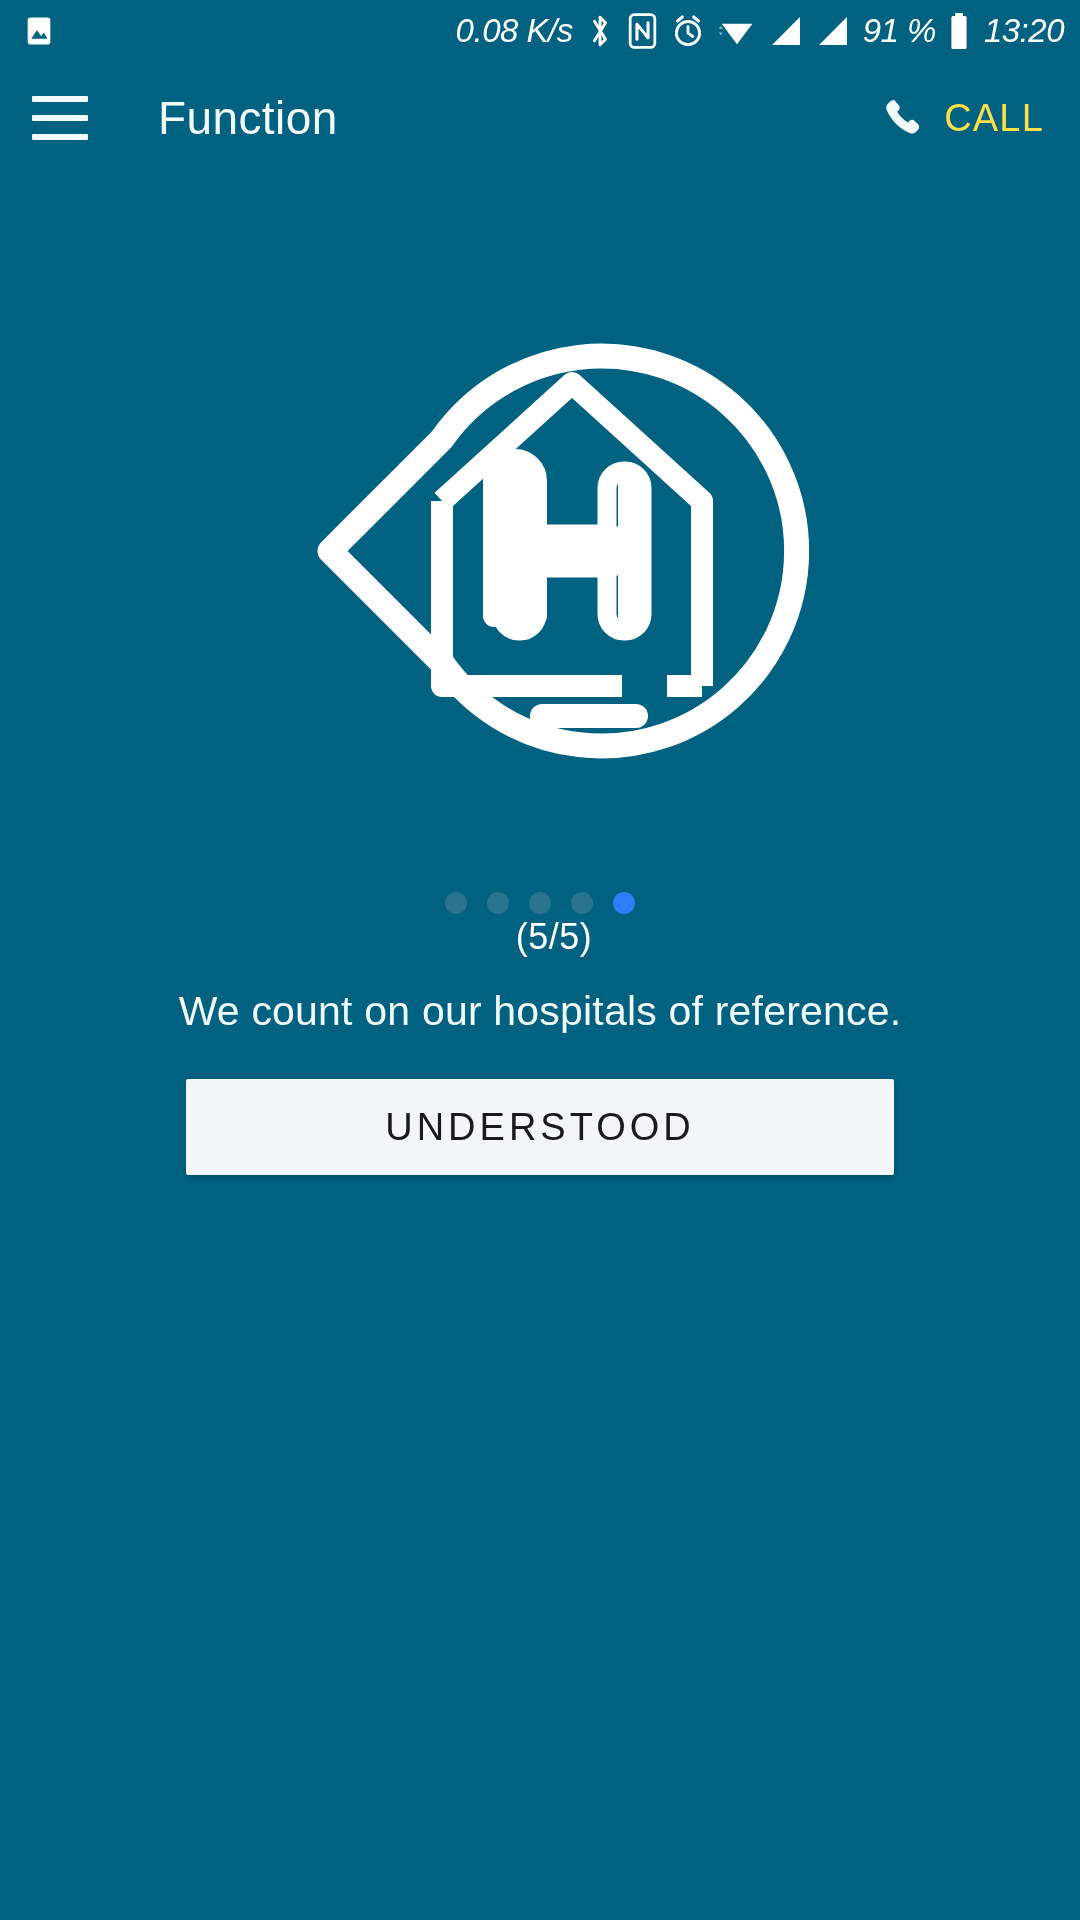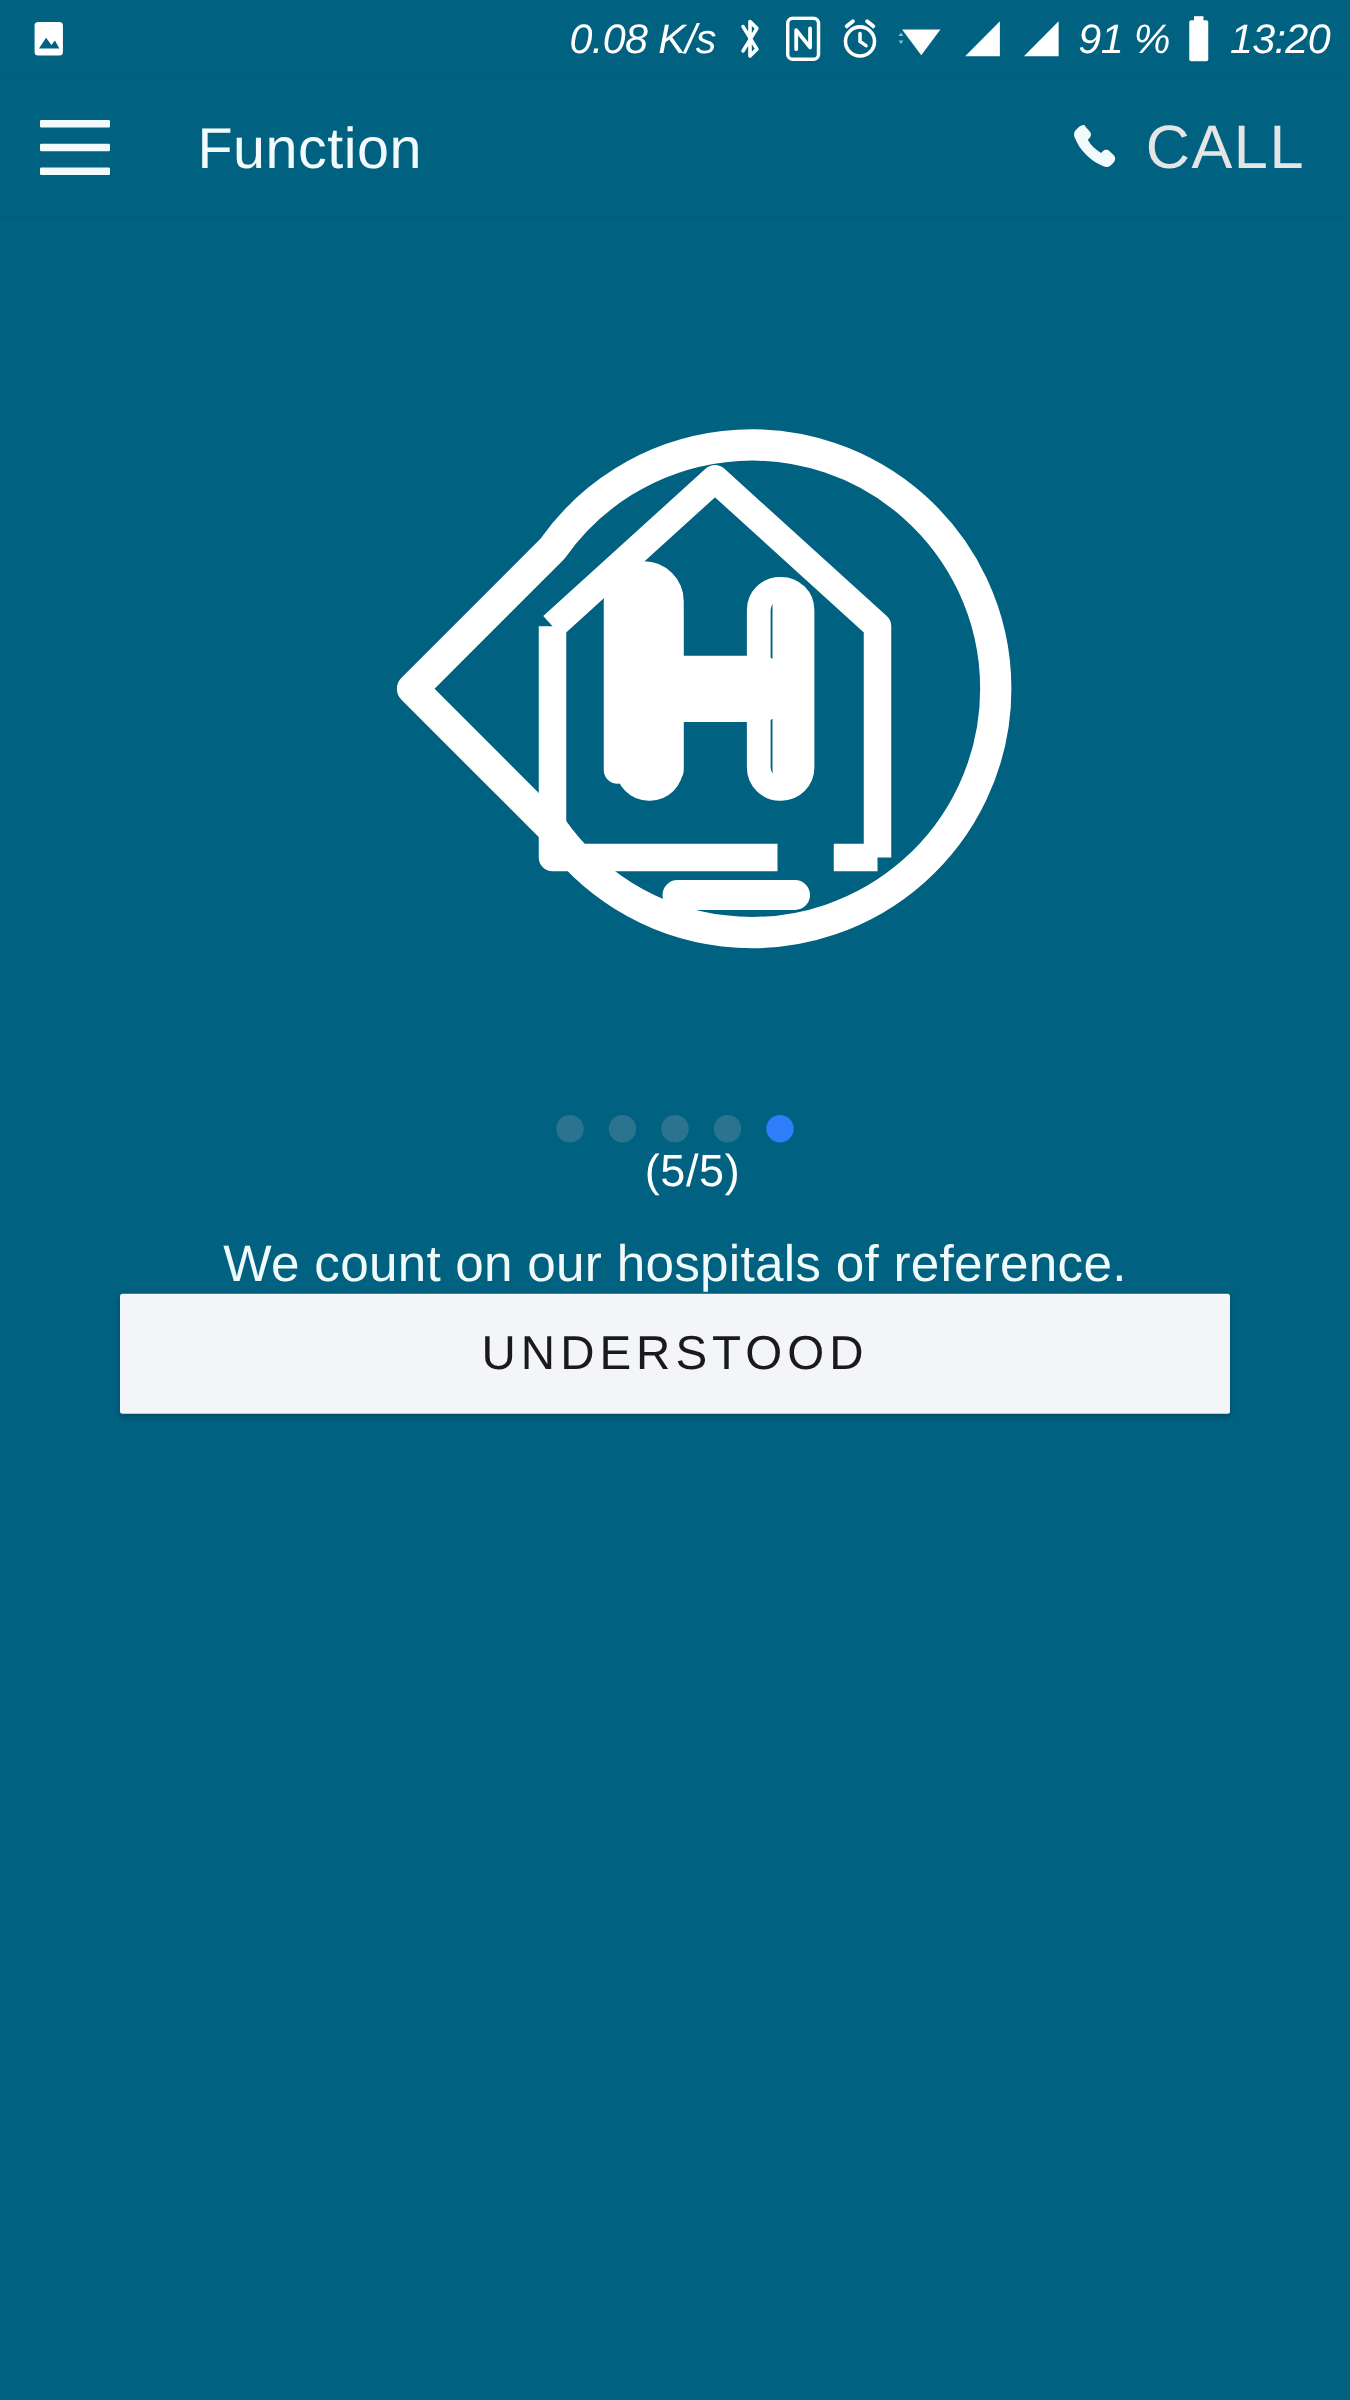--- a/index.html
+++ b/index.html
@@ -64,21 +64,21 @@
     letter-spacing:0.4px;
     font-family:Liberation Sans, sans-serif;
   }
   .call-btn {
     margin-left:auto;
     display:flex; align-items:center; gap:18px;
     cursor:pointer;
     padding:6px 6px 6px 10px;
   }
   .call-label {
-    color:#e5e5e5; font-size:49px; letter-spacing:1.2px;
+    color:#fde047; font-size:38px; letter-spacing:1.2px;
   }
   .appbar-shadow {
     position:absolute; left:0; right:0; bottom:-7px; height:7px;
     background:linear-gradient(to bottom, rgba(0,0,0,0.22), rgba(0,0,0,0));
     pointer-events:none;
   }
 
   
   .content {
     flex:1 1 auto;
@@ -102,21 +102,22 @@
   }
   .message {
     margin-top:30px;
     color:#f0fafa;
     font-size:41px;
     text-align:center;
     letter-spacing:0.2px;
     padding:0 40px;
   }
   .cta-button {
-    width:888px; height:96px;
+    margin-top:44px;
+    width:708px; height:96px;
     background:#f3f5f8;
     border:none; border-radius:2px;
     color:#1a1a1a;
     font-size:38px;
     letter-spacing:4px;
     font-family:"Liberation Sans", sans-serif;
     display:flex; align-items:center; justify-content:center;
     box-shadow:0 2px 5px rgba(0,0,0,0.22);
     cursor:pointer;
   }

